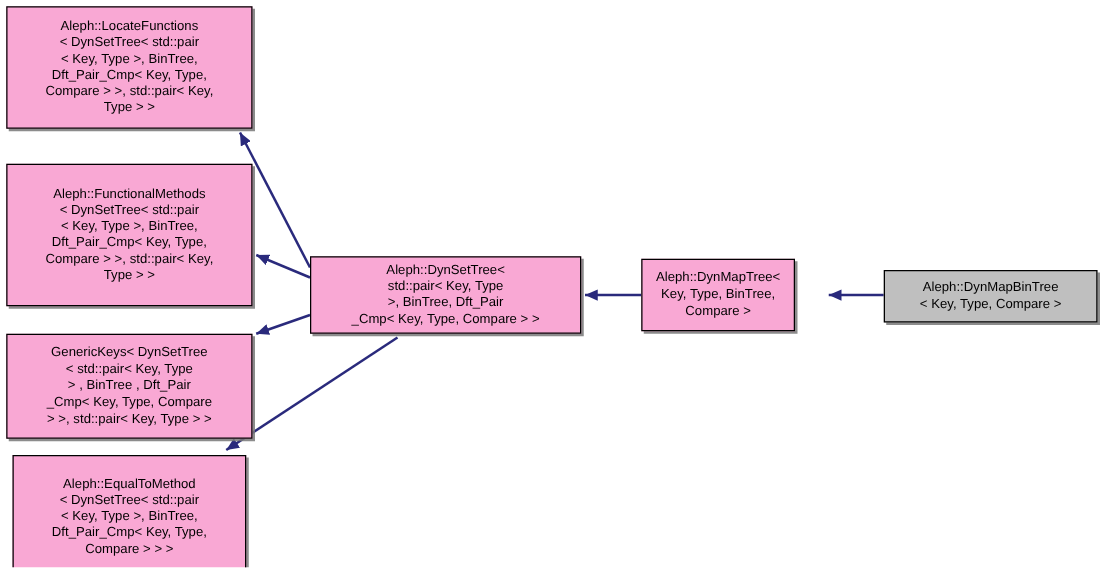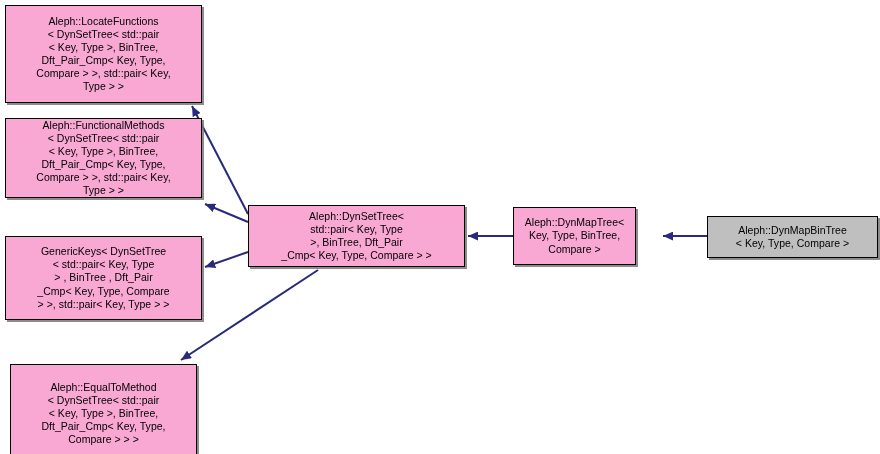--- a/index.html
+++ b/index.html
@@ -73,30 +73,30 @@
 
   <div class="uml-node" style="left:5px; top:5px; width:197px; height:98px;">
     <span class="node-label">Aleph::LocateFunctions
 &lt; DynSetTree&lt; std::pair
 &lt; Key, Type &gt;, BinTree,
  Dft_Pair_Cmp&lt; Key, Type,
  Compare &gt; &gt;, std::pair&lt; Key,
 Type &gt; &gt;</span>
   </div>
 
-  <div class="uml-node" style="left:5px; top:118px; width:197px; height:80px;">
+  <div class="uml-node" style="left:5px; top:131px; width:197px; height:114px;">
     <span class="node-label">Aleph::FunctionalMethods
 &lt; DynSetTree&lt; std::pair
 &lt; Key, Type &gt;, BinTree,
  Dft_Pair_Cmp&lt; Key, Type,
  Compare &gt; &gt;, std::pair&lt; Key,
 Type &gt; &gt;</span>
   </div>
 
-  <div class="uml-node" style="left:5px; top:236px; width:197px; height:84px;">
+  <div class="uml-node" style="left:5px; top:267px; width:197px; height:84px;">
     <span class="node-label">GenericKeys&lt; DynSetTree
 &lt; std::pair&lt; Key, Type
  &gt; , BinTree , Dft_Pair
 _Cmp&lt; Key, Type, Compare
 &gt; &gt;, std::pair&lt; Key, Type &gt; &gt;</span>
   </div>
 
   <div class="uml-node" style="left:10px; top:364px; width:187px; height:99px;">
     <span class="node-label">Aleph::EqualToMethod
 &lt; DynSetTree&lt; std::pair

